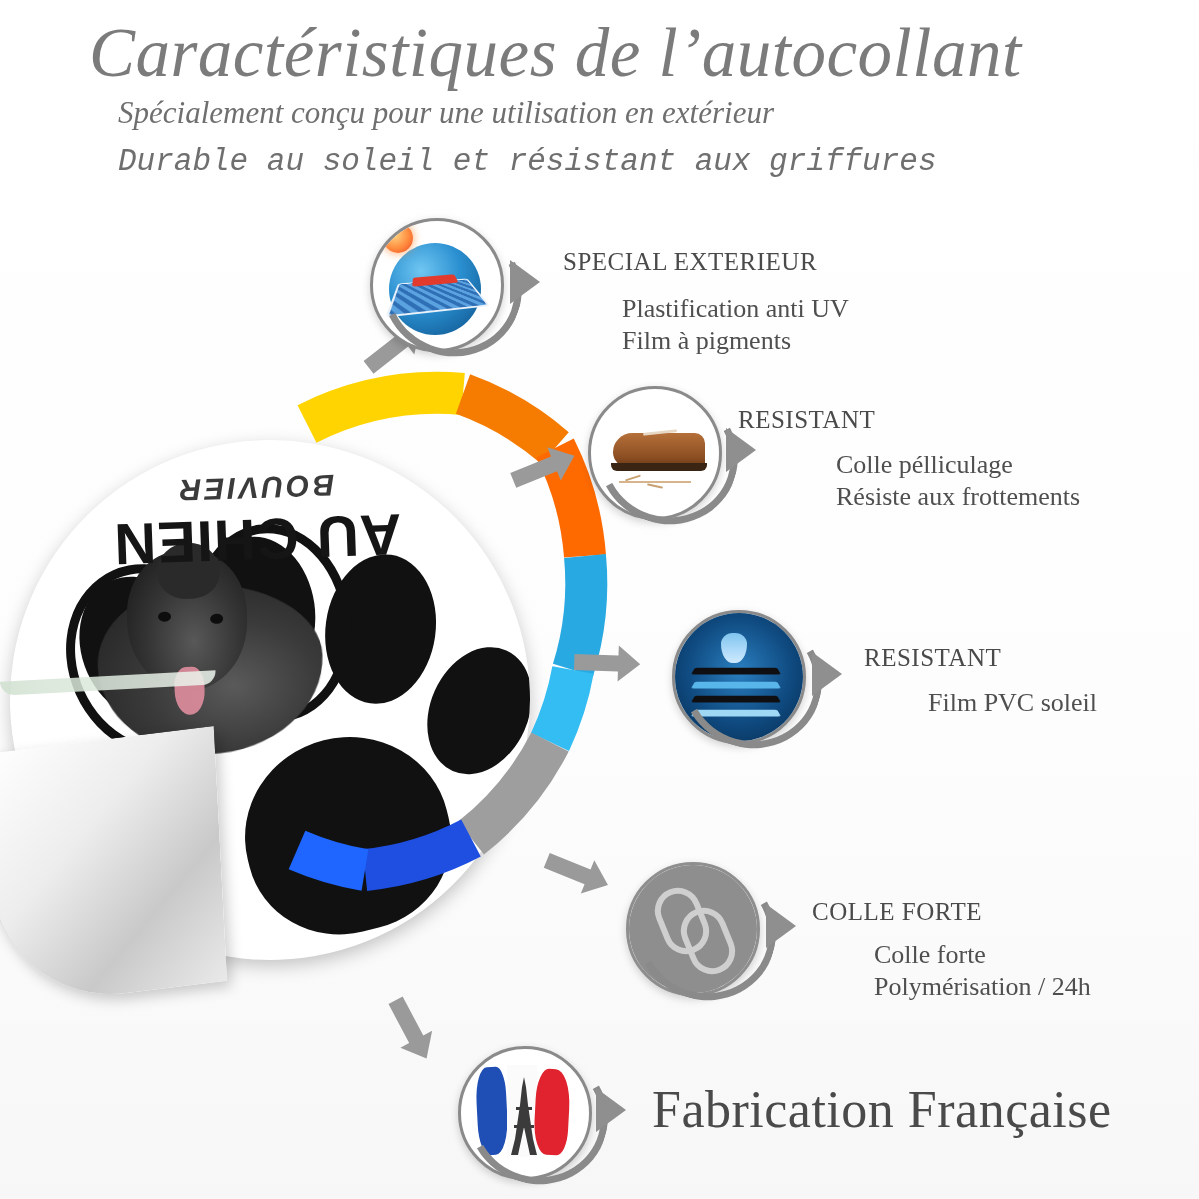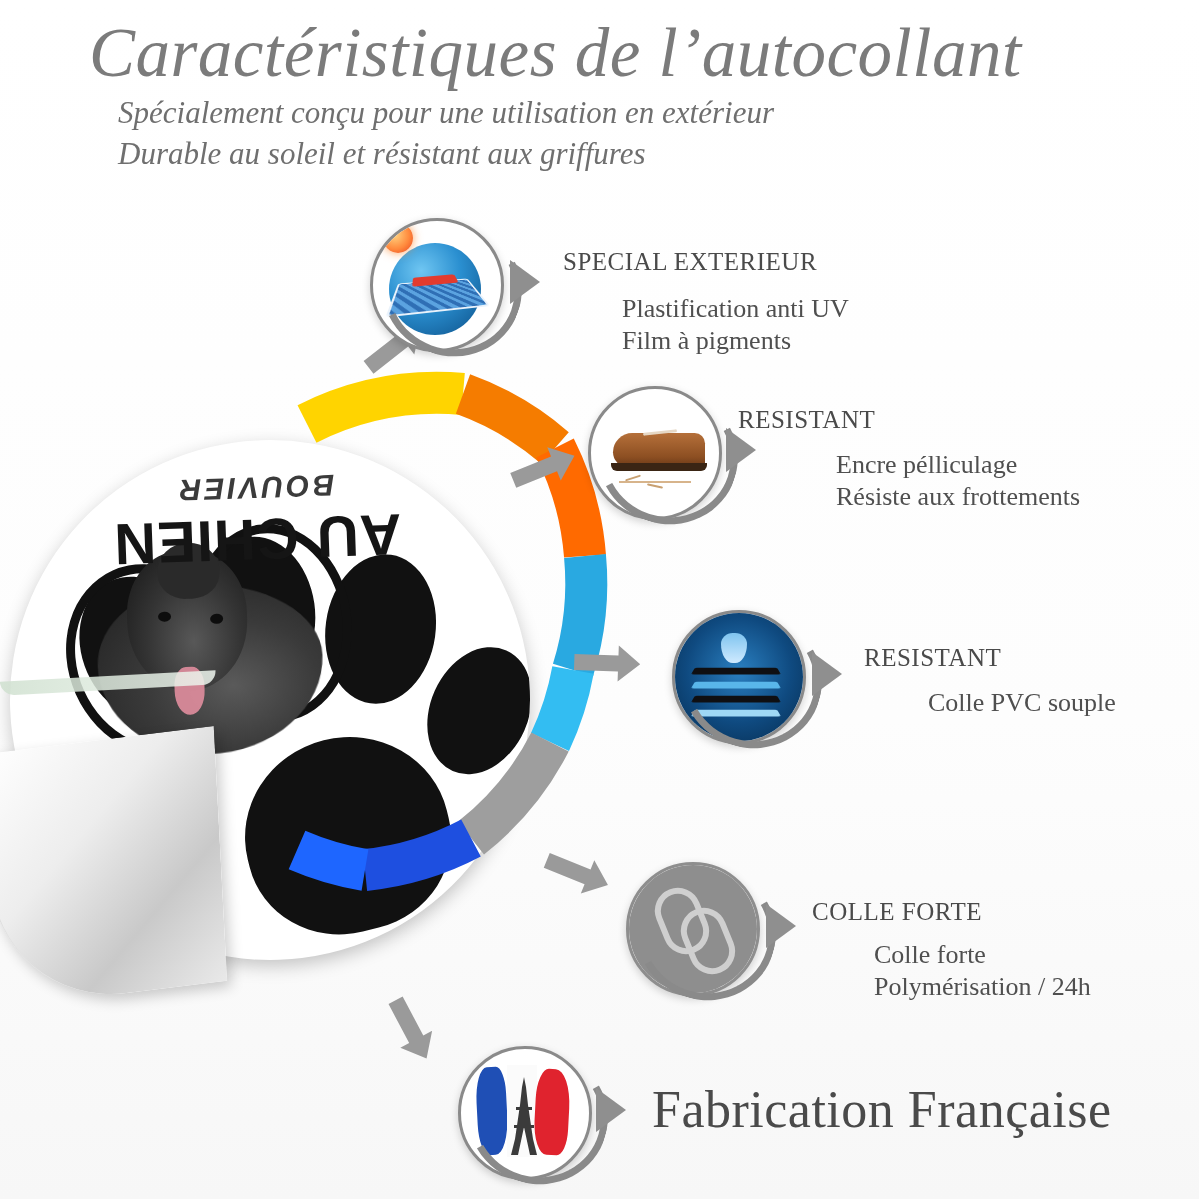--- a/index.html
+++ b/index.html
@@ -46,22 +46,22 @@
     top: 95px;
     font-family: "Liberation Serif", serif;
     font-style: italic;
     font-size: 31px;
     color: #6f6f6f;
     white-space: nowrap;
   }
   .subtitle2 {
     position: absolute;
     left: 118px;
-    top: 136px;
-    font-family: Liberation Serif, serif;
+    top: 144px;
+    font-family: Liberation Mono, monospace;
     font-style: italic;
     font-size: 31px;
     color: #6f6f6f;
     white-space: nowrap;
   }
 
   
   .sticker-wrap {
     position: absolute;
     left: -10px;
@@ -486,37 +486,37 @@
       <div class="shoe"></div>
       <div class="shoe-sole"></div>
       <div class="shoe-lace"></div>
       <div class="scratch" style="left:34px; top:88px; transform:rotate(-18deg);"></div>
       <div class="scratch" style="left:56px; top:96px; transform:rotate(12deg);"></div>
       <div class="scratch-line"></div>
     </div>
     <div class="badge-ring" style="left:598px; top:390px; width:140px; height:134px; transform:rotate(18deg);"></div>
     <div class="arrow-tri" style="left:726px; top:428px;"></div>
     <div class="f-title" style="left:738px; top:406px;">RESISTANT</div>
-    <div class="f-line" style="left:836px; top:450px;">Encre pélliculage</div>
+    <div class="f-line" style="left:836px; top:450px;">Colle pélliculage</div>
     <div class="f-line" style="left:836px; top:482px;">Résiste aux frottements</div>
   </div>
 
   <div class="feature" style="left:0;top:0;">
     <div class="badge" style="left:672px; top:610px; width:128px; height:128px;">
       <div class="wp-bg"></div>
       <div class="wp-drop"></div>
       <div class="wp-layer wp-l1"></div>
       <div class="wp-layer wp-l2"></div>
       <div class="wp-layer wp-l3"></div>
       <div class="wp-layer wp-l4"></div>
     </div>
     <div class="badge-ring" style="left:682px; top:614px; width:140px; height:134px; transform:rotate(16deg);"></div>
     <div class="arrow-tri" style="left:812px; top:652px;"></div>
     <div class="f-title" style="left:864px; top:644px;">RESISTANT</div>
-    <div class="f-line" style="left:928px; top:688px;">Colle PVC souple</div>
+    <div class="f-line" style="left:928px; top:688px;">Film PVC soleil</div>
   </div>
 
   <div class="feature" style="left:0;top:0;">
     <div class="badge" style="left:626px; top:862px; width:128px; height:128px; border-color:#8e8e8e;">
       <div class="glue-badge-inner"></div>
       <div class="glue-link gl-1"></div>
       <div class="glue-link gl-2"></div>
     </div>
     <div class="badge-ring" style="left:636px; top:866px; width:140px; height:134px; transform:rotate(16deg);"></div>
     <div class="arrow-tri" style="left:766px; top:904px;"></div>

